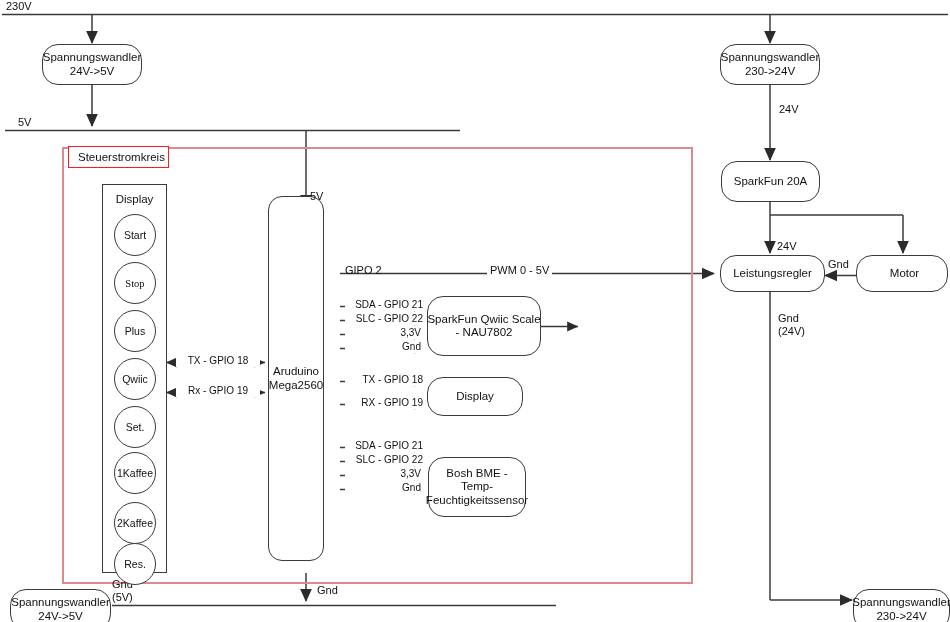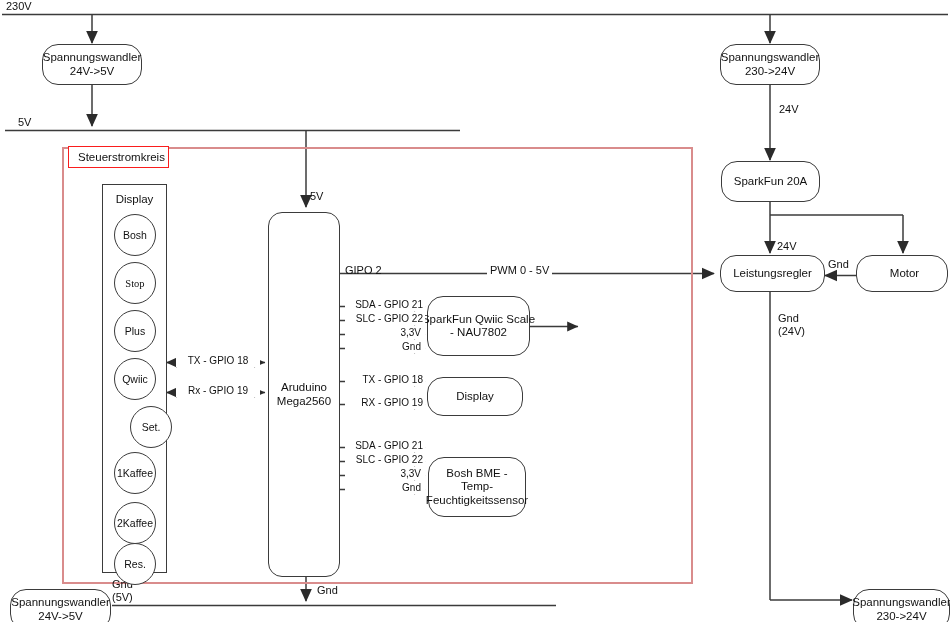--- a/index.html
+++ b/index.html
@@ -116,46 +116,46 @@
 
   <div class="node" style="left:720px;top:44px;width:100px;height:41px;white-space:pre;">Spannungswandler
 230-&gt;24V</div>
 
   <div class="node" style="left:721px;top:161px;width:99px;height:41px;">SparkFun 20A</div>
 
   <div class="node" style="left:720px;top:255px;width:105px;height:37px;text-align:center;">Leistungsregler</div>
 
   <div class="node" style="left:856px;top:255px;width:92px;height:37px;padding-left:8px;">Motor</div>
 
-  <div class="node pill" style="left:268px;top:212px;width:72px;height:365px;white-space:pre;">Aruduino
+  <div class="node pill" style="left:268px;top:196px;width:56px;height:365px;white-space:pre;">Aruduino
 Mega2560</div>
 
-  <div class="node" style="left:427px;top:296px;width:103px;height:60px;white-space:pre;">SparkFun Qwiic Scale
+  <div class="node" style="left:427px;top:296px;width:114px;height:60px;white-space:pre;">SparkFun Qwiic Scale
 - NAU7802</div>
 
 
   <div class="node" style="left:427px;top:377px;width:96px;height:39px;">Display</div>
 
   <div class="node" style="left:428px;top:457px;width:98px;height:60px;white-space:pre;">Bosh BME -
 Temp-
 Feuchtigkeitssensor</div>
 
   <div class="node" style="left:10px;top:589px;width:101px;height:41px;white-space:pre;">Spannungswandler
 24V-&gt;5V</div>
 
   <div class="node" style="left:853px;top:589px;width:97px;height:41px;white-space:pre;">Spannungswandler
 230-&gt;24V</div>
 
   <div class="panel" style="left:102px;top:184px;width:65px;height:389px;">
     <div class="paneltitle" style="left:0;top:8px;">Display</div>
-    <div class="btn" style="left:11px;top:29px;width:42px;height:42px;">Bosh</div>
+    <div class="btn" style="left:11px;top:29px;width:42px;height:42px;">Start</div>
     <div class="btn" style="left:11px;top:77px;width:42px;height:42px;font-family:Liberation Serif, serif;">Stop</div>
     <div class="btn" style="left:11px;top:125px;width:42px;height:42px;">Plus</div>
     <div class="btn" style="left:11px;top:173px;width:42px;height:42px;">Qwiic</div>
-    <div class="btn" style="left:27px;top:221px;width:42px;height:42px;">Set.</div>
+    <div class="btn" style="left:11px;top:221px;width:42px;height:42px;">Set.</div>
     <div class="btn" style="left:11px;top:267px;width:42px;height:42px;">1Kaffee</div>
     <div class="btn" style="left:11px;top:317px;width:42px;height:42px;">2Kaffee</div>
     <div class="btn" style="left:11px;top:358px;width:42px;height:42px;">Res.</div>
   </div>
 
   <div class="lbl" style="left:310px;top:190px;">5V</div>
 
   <div class="lbl" style="left:345px;top:264px;">GIPO 2</div>
   <div class="lbl" style="left:487px;top:264px;background:#fff;padding:0 3px;">PWM 0 - 5V</div>
 

